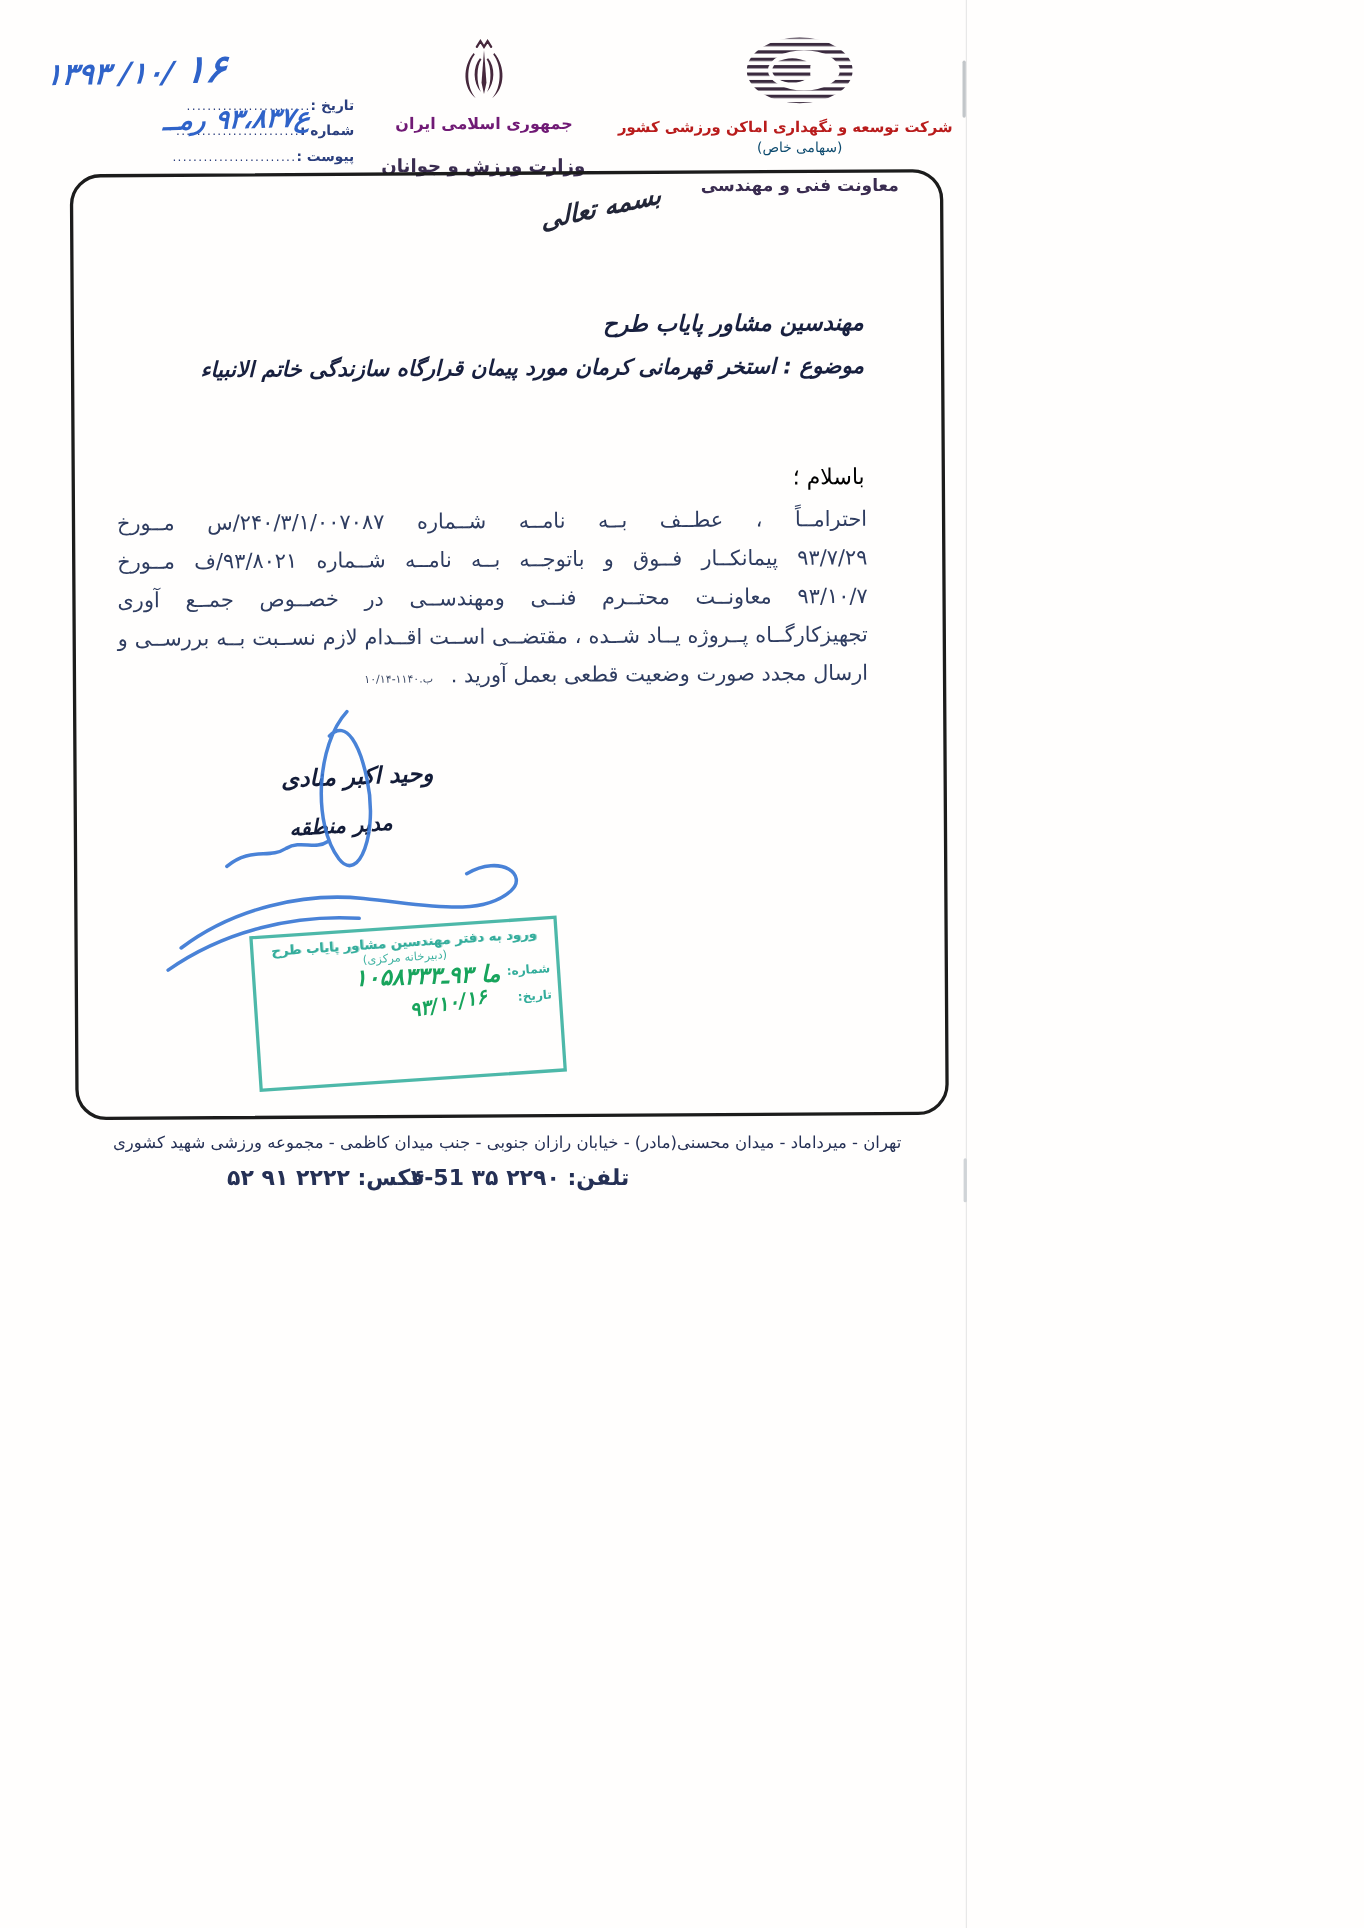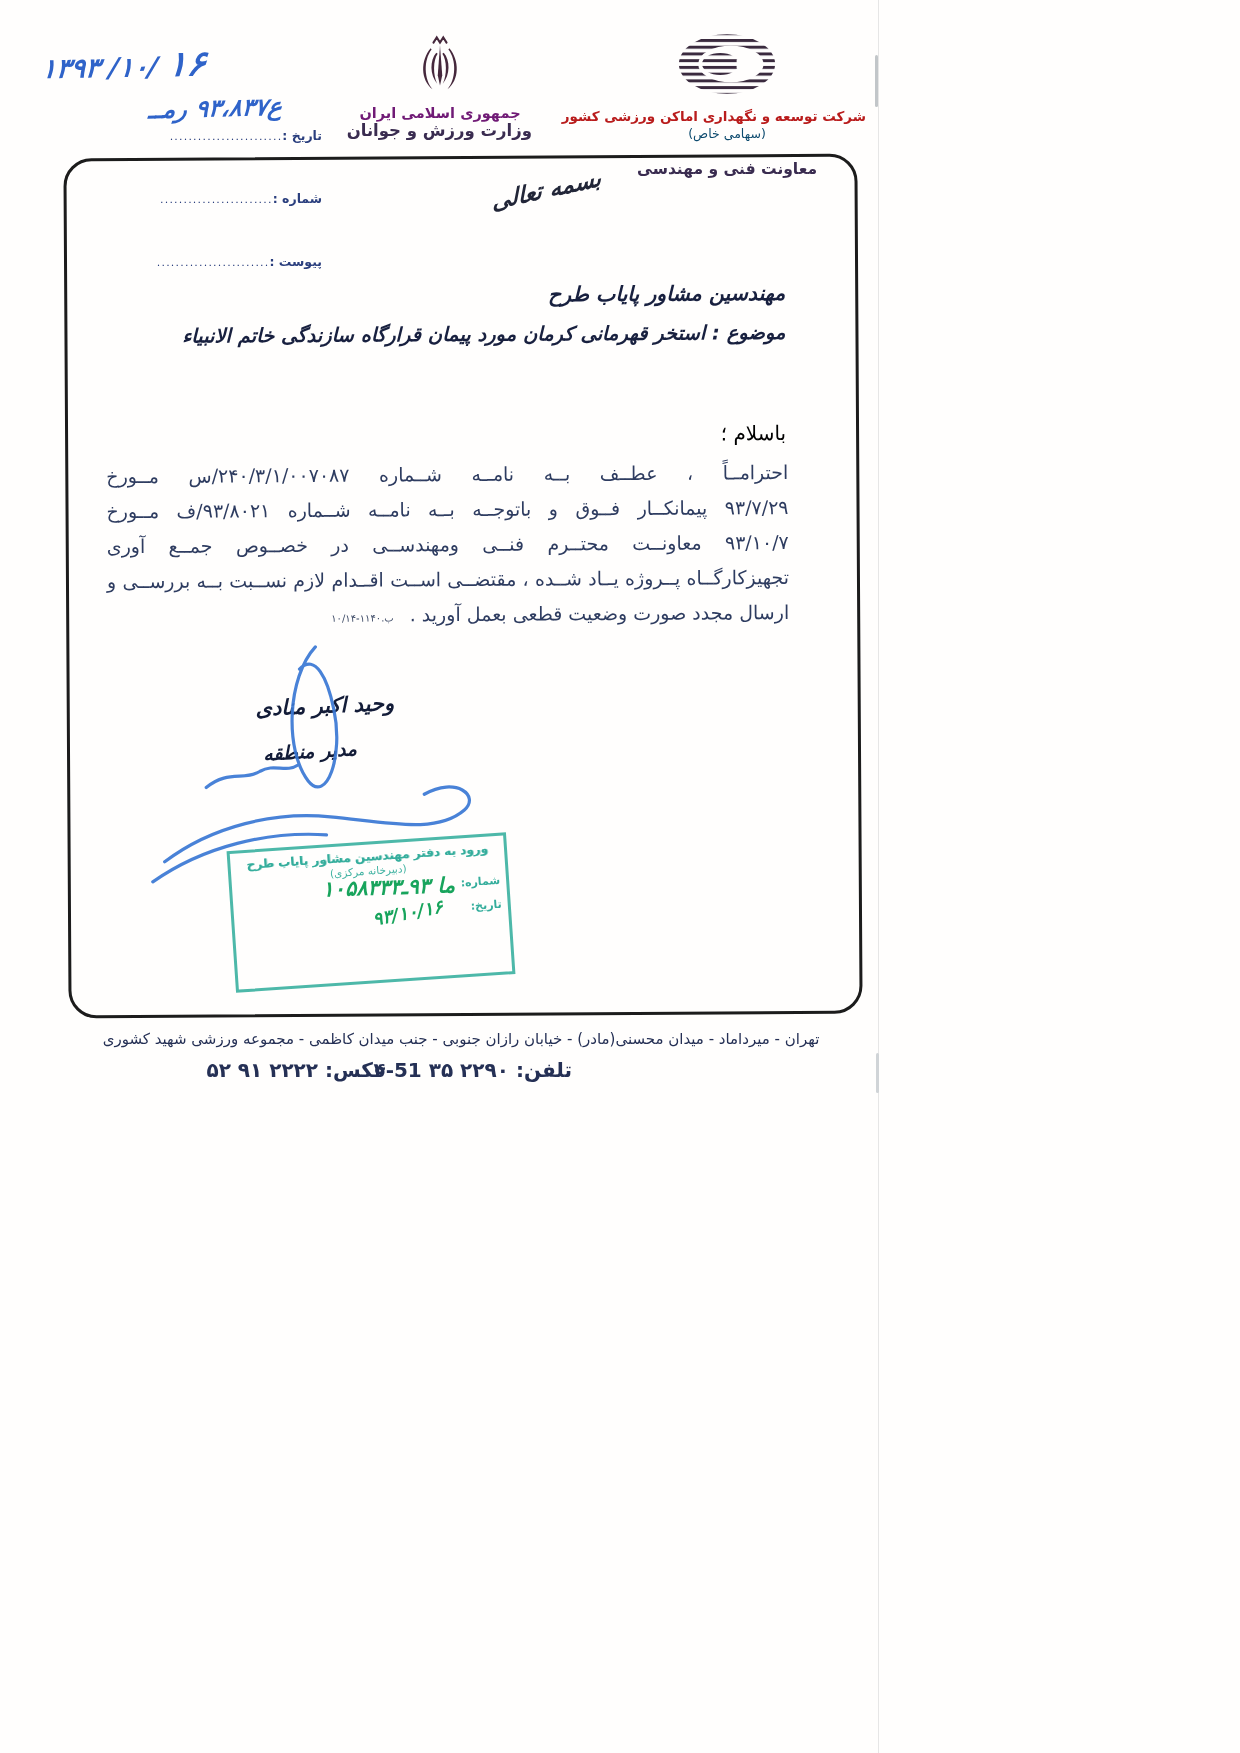--- a/index.html
+++ b/index.html
@@ -8,33 +8,33 @@
   .abs{position:absolute;}
 
   
   .scan-line{left:878px;top:0;width:1px;height:100%;background:#e6e6e6;}
   .scan-dash1{left:875px;top:55px;width:3px;height:52px;background:#c2c6c9;border-radius:2px;}
   .scan-dash2{left:876px;top:1053px;width:3px;height:40px;background:#d0d4d7;border-radius:2px;}
 
   
   .fields{left:30px;top:88px;width:292px;}
   .field-row{display:flex;direction:rtl;align-items:baseline;margin-bottom:8px;color:#2b3f7e;}
-  .field-label{font-size:12.5px;font-weight:bold;white-space:nowrap;margin-top:40px;}
+  .field-label{font-size:12.5px;font-weight:bold;white-space:nowrap;}
   .field-dots{flex:1;font-size:11px;letter-spacing:1.2px;overflow:hidden;white-space:nowrap;color:#2b3f7e;}
   .hw{color:#2f63c9;font-style:italic;transform-origin:center;}
   .hw-date{left:42px;top:44px;width:240px;direction:ltr;display:flex;align-items:baseline;gap:10px;
            font-size:27px;font-weight:bold;transform:rotate(-1deg) skewX(-6deg);}
   .hw-date .day{font-size:35px;}
   .hw-number{left:26px;top:96px;width:256px;direction:rtl;font-size:24px;font-weight:bold;
              transform:rotate(-1.5deg) skewX(-6deg);white-space:nowrap;}
 
   
   .hdr-center{left:348px;top:34px;width:184px;text-align:center;}
   .gov-line1{font-size:14.5px;font-weight:600;color:#701a75;margin-top:5px;white-space:nowrap;}
-  .gov-line2{font-size:16.5px;font-weight:800;color:#3a2c50;margin-top:0;white-space:nowrap;text-align:right;}
+  .gov-line2{font-size:16.5px;font-weight:800;color:#3a2c50;margin-top:20px;white-space:nowrap;text-align:right;}
 
   
   .hdr-right{left:588px;top:32px;width:278px;text-align:center;}
   .co-line1{font-size:13.5px;font-weight:600;color:#b91c1c;margin-top:8px;white-space:nowrap;}
   .co-line2{font-size:12.5px;color:#0c4a6e;margin-top:2px;}
   .co-line3{font-size:15.5px;font-weight:800;color:#3a2c50;margin-top:19px;}
 
   
   .letter-box{left:66px;top:156px;width:788px;height:854px;border:3px solid #1c1c1c;
               border-radius:28px;transform:rotate(-0.35deg);}

